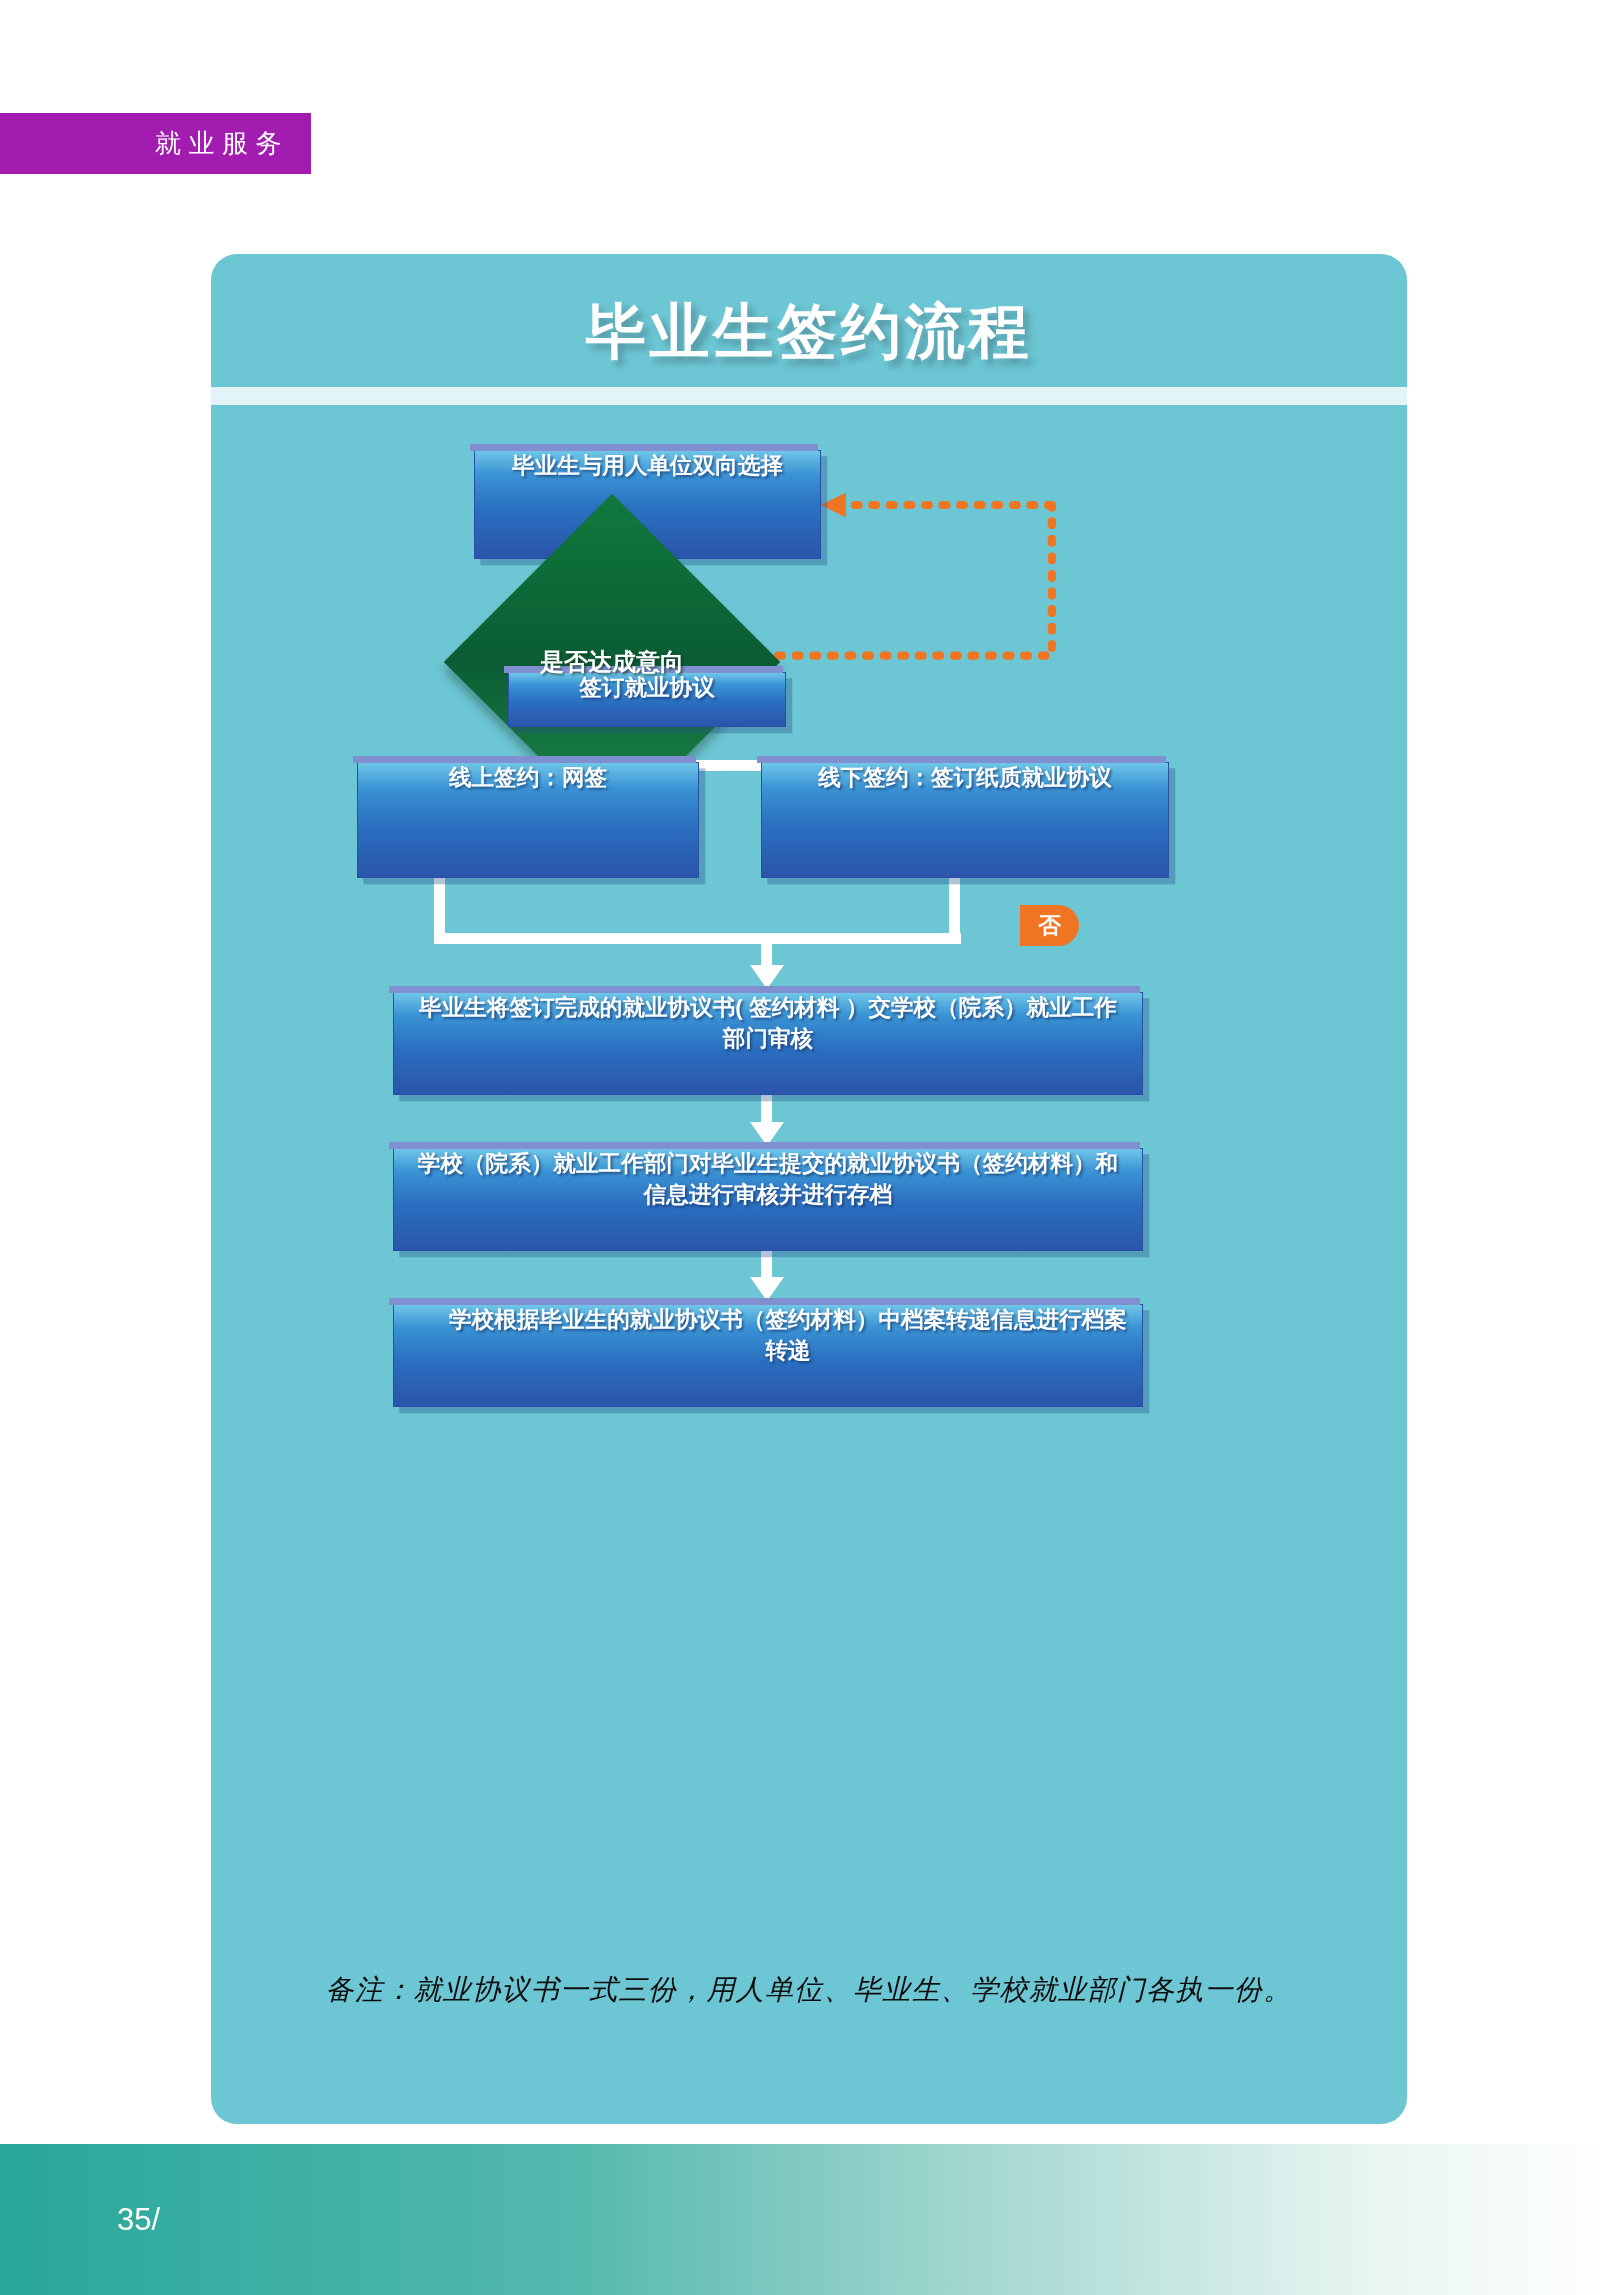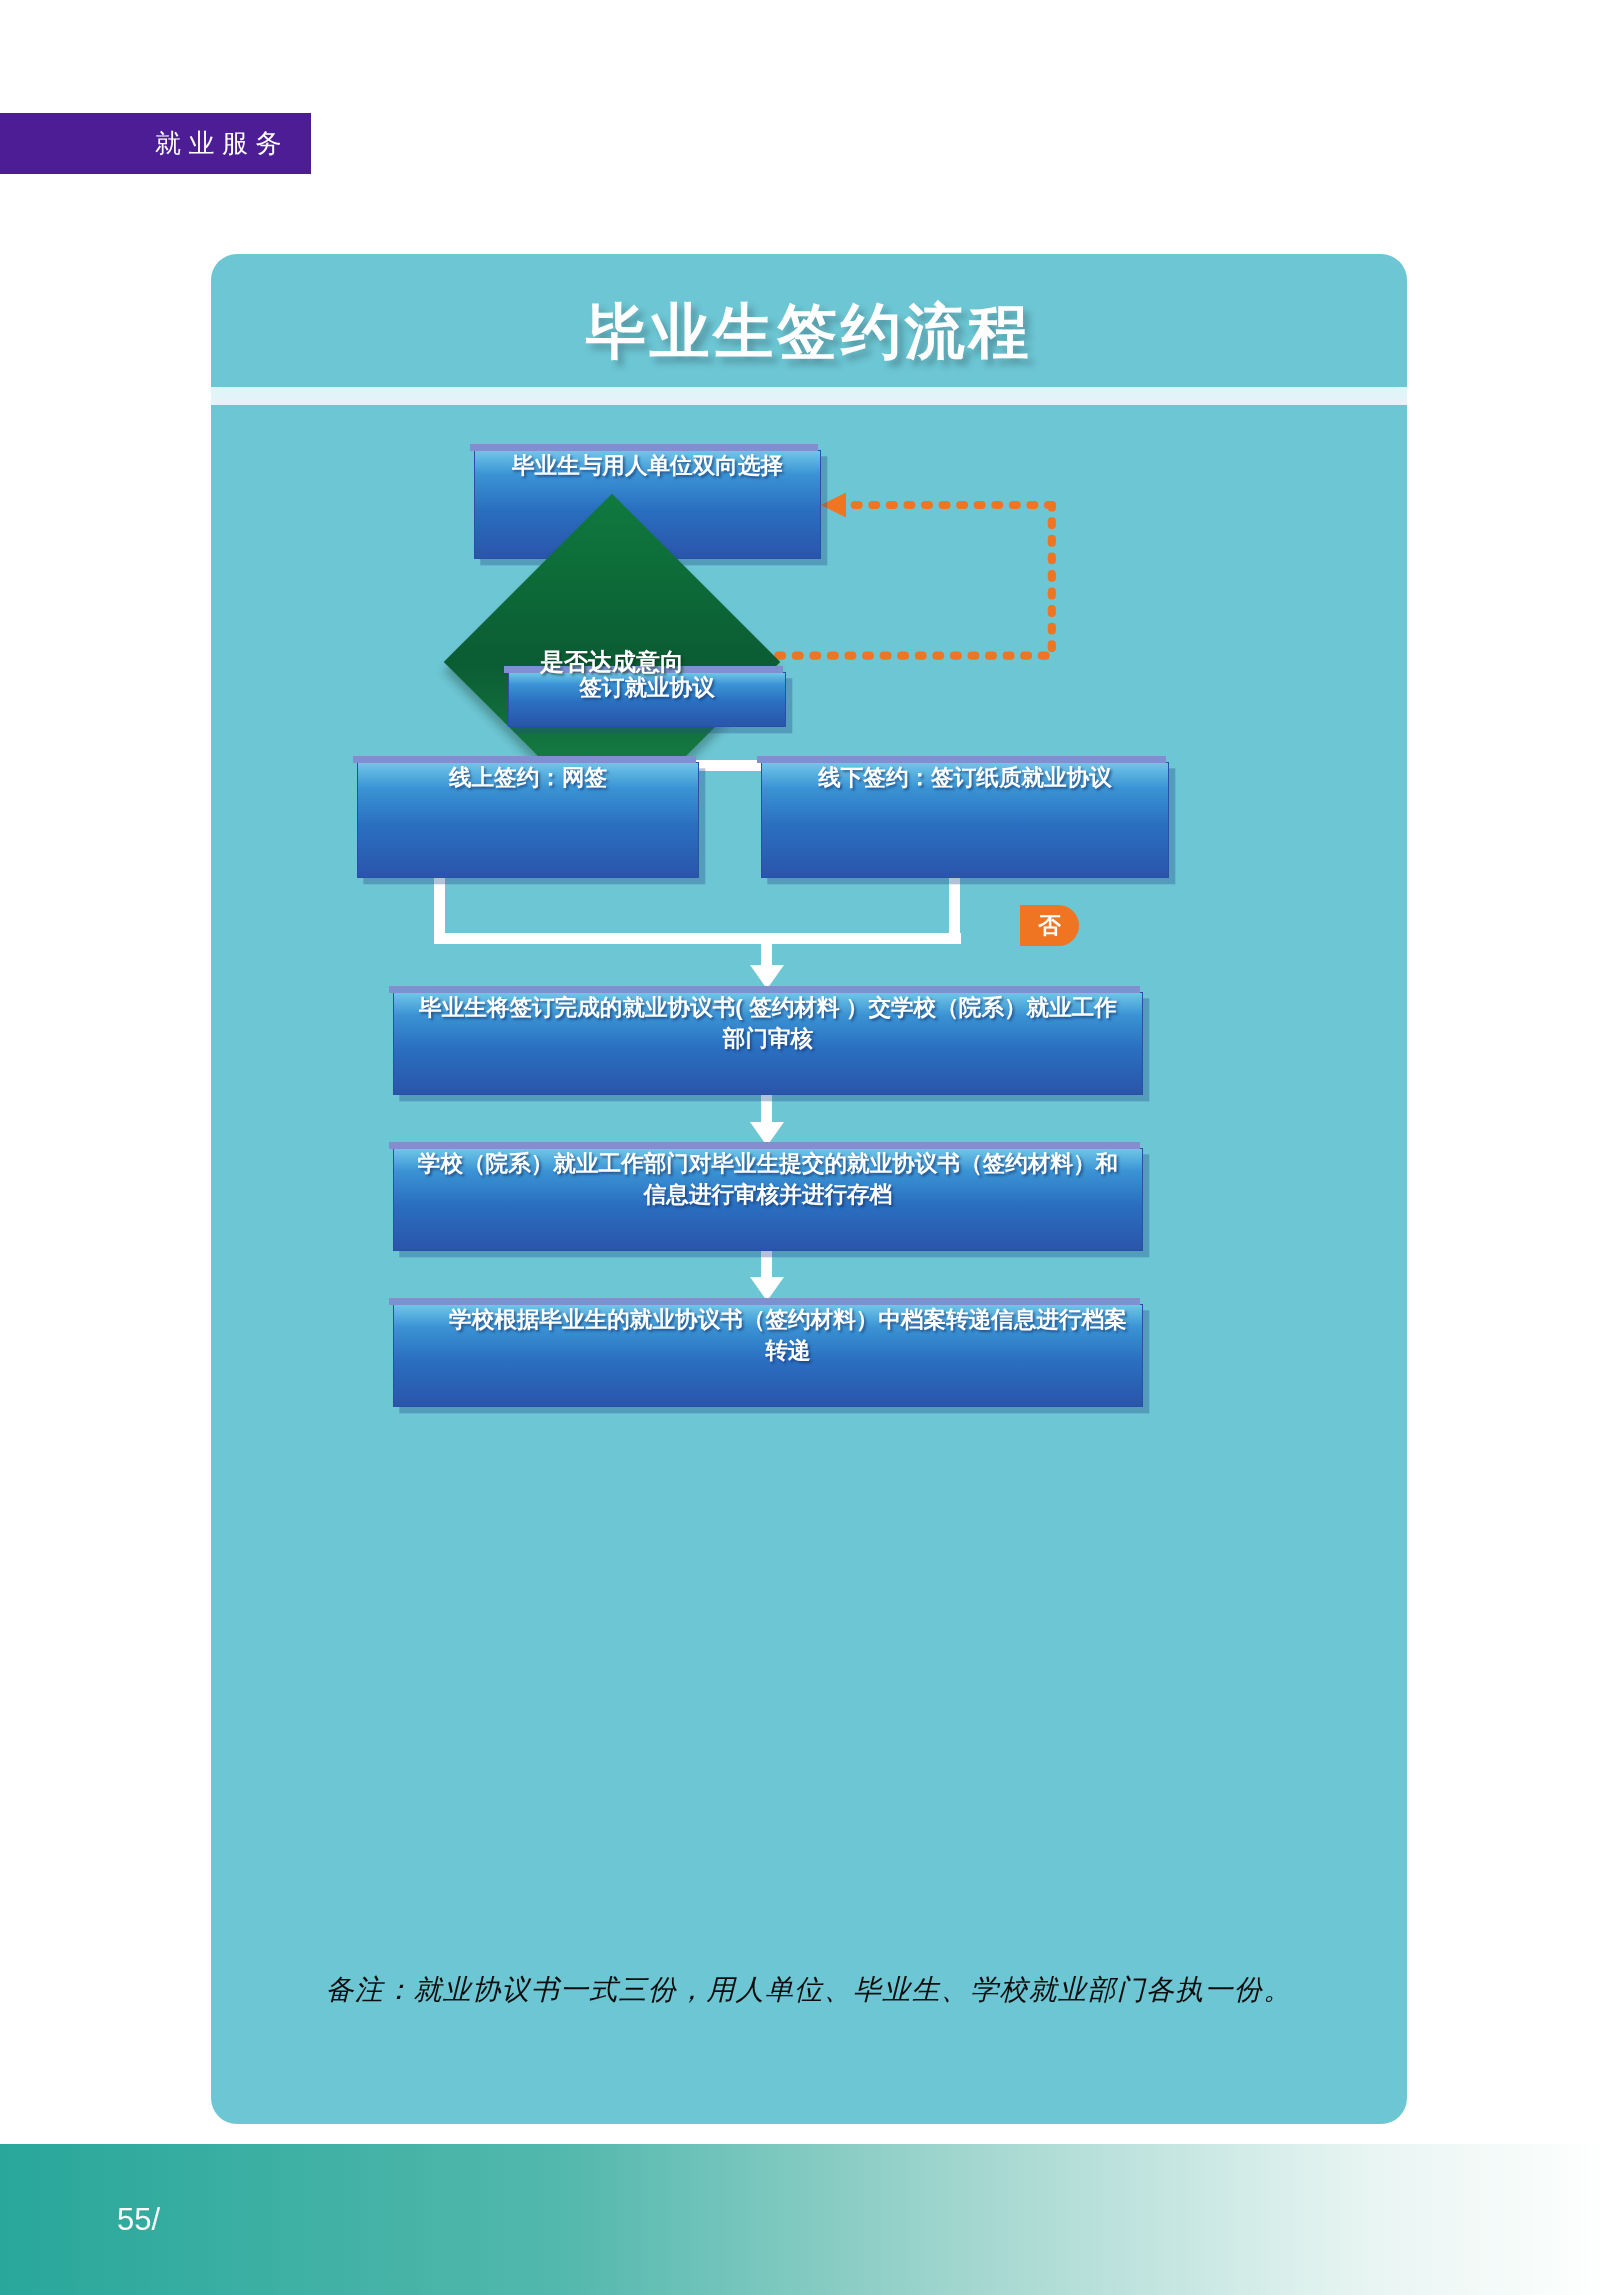--- a/index.html
+++ b/index.html
@@ -8,21 +8,21 @@
     background:#ffffff;
     font-family:"Liberation Sans", sans-serif;
     position:relative;
     overflow:hidden;
   }
 
   
   .header-tab{
     position:absolute; left:0; top:113px;
     width:311px; height:61px;
-    background:#4c1d95;
+    background:#a21caf;
     display:flex; align-items:center; justify-content:flex-end;
     box-sizing:border-box; padding-right:22px;
   }
   .header-tab span{
     color:#ffffff; font-size:26px; letter-spacing:7.5px;
     font-family:"Liberation Serif", serif;
   }
 
   
   .panel{
@@ -261,15 +261,15 @@
     </div>
 
   </div>
 
   <div class="footnote">备注：就业协议书一式三份，用人单位、毕业生、学校就业部门各执一份。</div>
 </div>
 
 <div class="panel-band"></div>
 
 <div class="footer">
-  <span>55/</span>
+  <span>35/</span>
 </div>
 
 
 </body></html>

